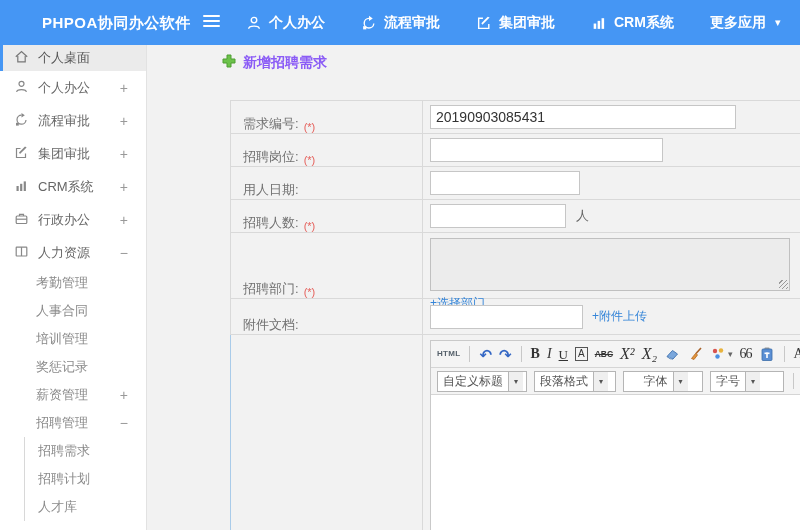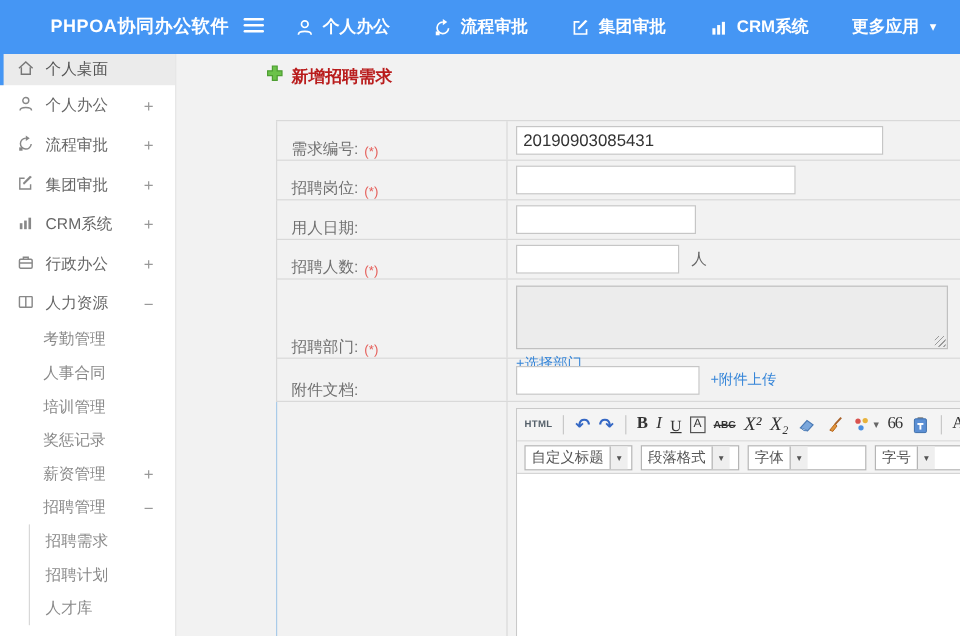--- a/index.html
+++ b/index.html
@@ -29,21 +29,21 @@
   .sd-expand { position:absolute; right:18px; color:#999; font-size:14px; }
   .sd-sub .sd-item { height:28px; padding-left:36px; color:#8a8a8a; }
   .sd-sub .sd-expand { right:18px; }
   .sd-third { margin-left:24px; border-left:1px solid #d8d8d8; }
   .sd-third .sd-item { height:28px; padding-left:13px; color:#8a8a8a; }
 
   
   .content { position:absolute; top:45px; left:148px; right:0; bottom:0;
     background:#f2f2f2; overflow:hidden; }
   .page-title { position:absolute; left:74px; top:9px; display:flex; align-items:center; gap:7px; }
-  .page-title h1 { font-size:14px; font-weight:bold; color:#b91c1c; }
+  .page-title h1 { font-size:14px; font-weight:bold; color:#8b5cf6; }
 
   
   .form-table { position:absolute; left:82px; top:55px; width:680px;
     border-top:1px solid #d9d9d9; }
   .frow { display:flex; border-bottom:1px solid #d9d9d9; border-left:1px solid #d9d9d9; }
   .frow:last-child { border-left:1px solid #a9cbe9; }
   .fcell-label { width:192px; border-right:1px solid #d9d9d9; display:flex;
     align-items:flex-end; padding-left:12px; font-size:13px; color:#707070; flex:none; }
   .req { font-style:normal; color:#e5615c; font-size:11px; margin-left:5px; }
   .fcell-value { flex:1; display:flex; align-items:center; padding-left:7px; font-size:13px; color:#666; }
@@ -79,21 +79,21 @@
   .t-abc { font-size:8.5px; font-weight:bold; text-decoration:line-through; }
   .t-sup,.t-sub { font-family:"Liberation Serif",serif; font-style:italic; font-size:16px; }
   .t-quote { font-family:"Liberation Serif",serif; font-weight:normal; font-size:14px; letter-spacing:-1px; }
   .t-fontcolor { font-family:"Liberation Serif",serif; font-size:14px; gap:3px; }
   .mini-caret { font-size:9px; color:#666; margin-left:2px; }
   .sel { display:inline-flex; align-items:stretch; height:21px; background:#fff;
     border:1px solid #b5b5b5; cursor:pointer; }
   .sel-label { display:flex; align-items:center; padding:0 5px; font-size:12px; color:#555; }
   .sel-caret { width:15px; display:flex; align-items:center; justify-content:center;
     border-left:1px solid #b5b5b5; font-size:8px; color:#555; background:#efefef; }
-  .w1 { width:90px; } .w2 { width:82px; } .w3 { width:99px; } .w4 { width:74px; }
+  .w1 { width:90px; } .w2 { width:82px; } .w3 { width:80px;justify-content:center; } .w4 { width:74px; }
   .edit-area { height:200px; background:#fff; }
 </style>
 </head>
 <body>
 
 <header class="topbar">
   <div class="logo">PHPOA协同办公软件</div>
   <div class="hamburger">
       <span></span>
       <span></span>

